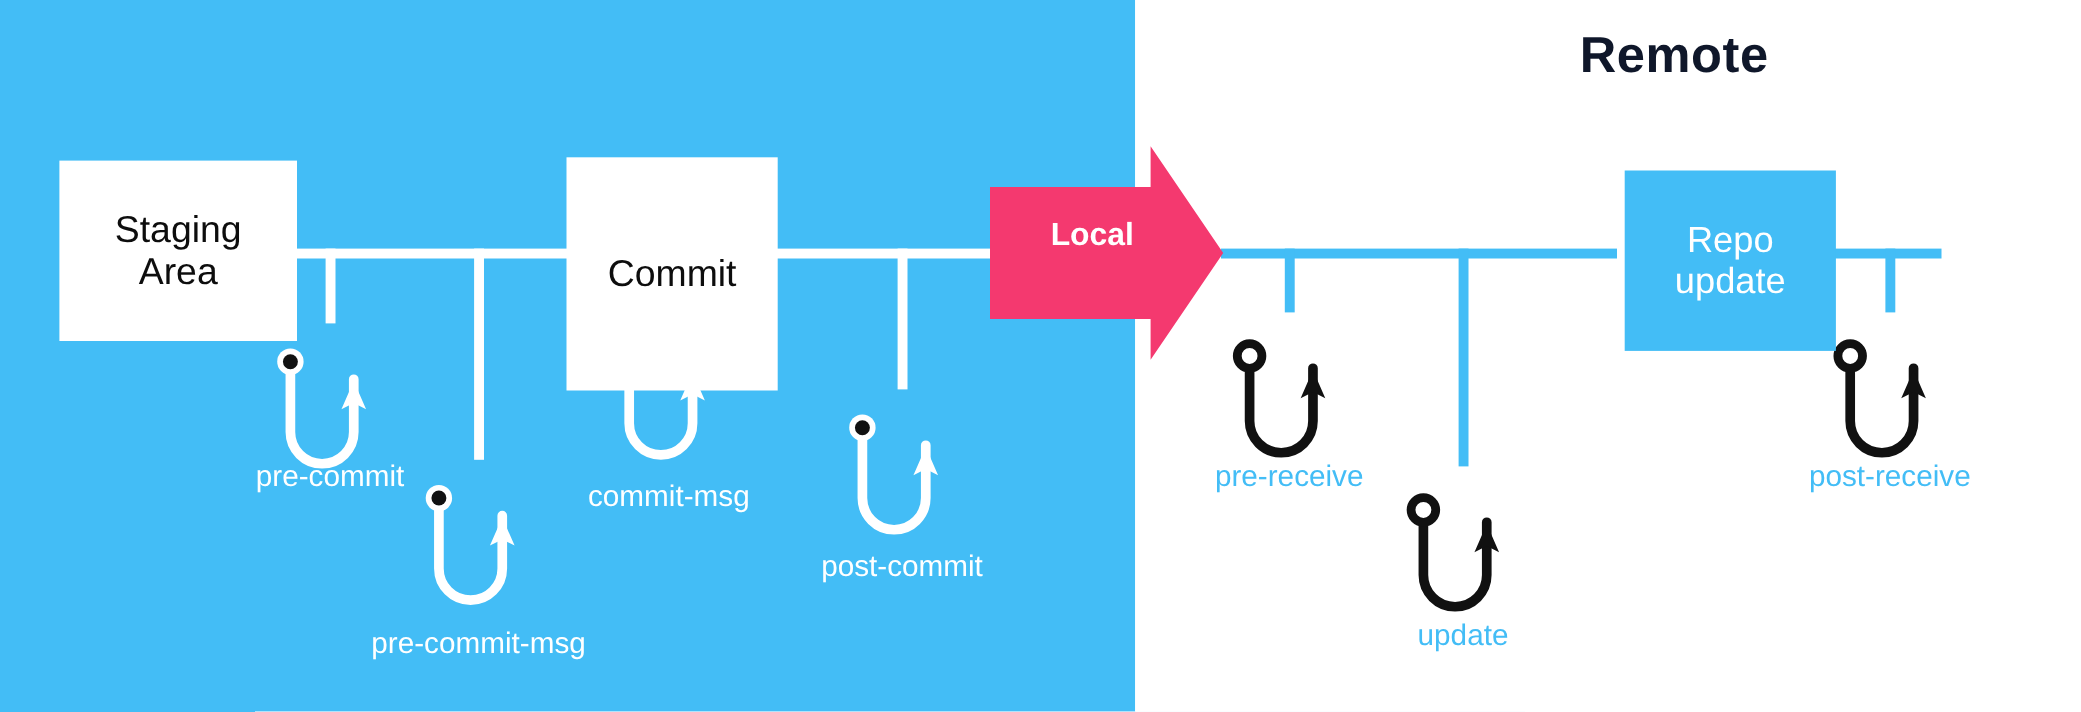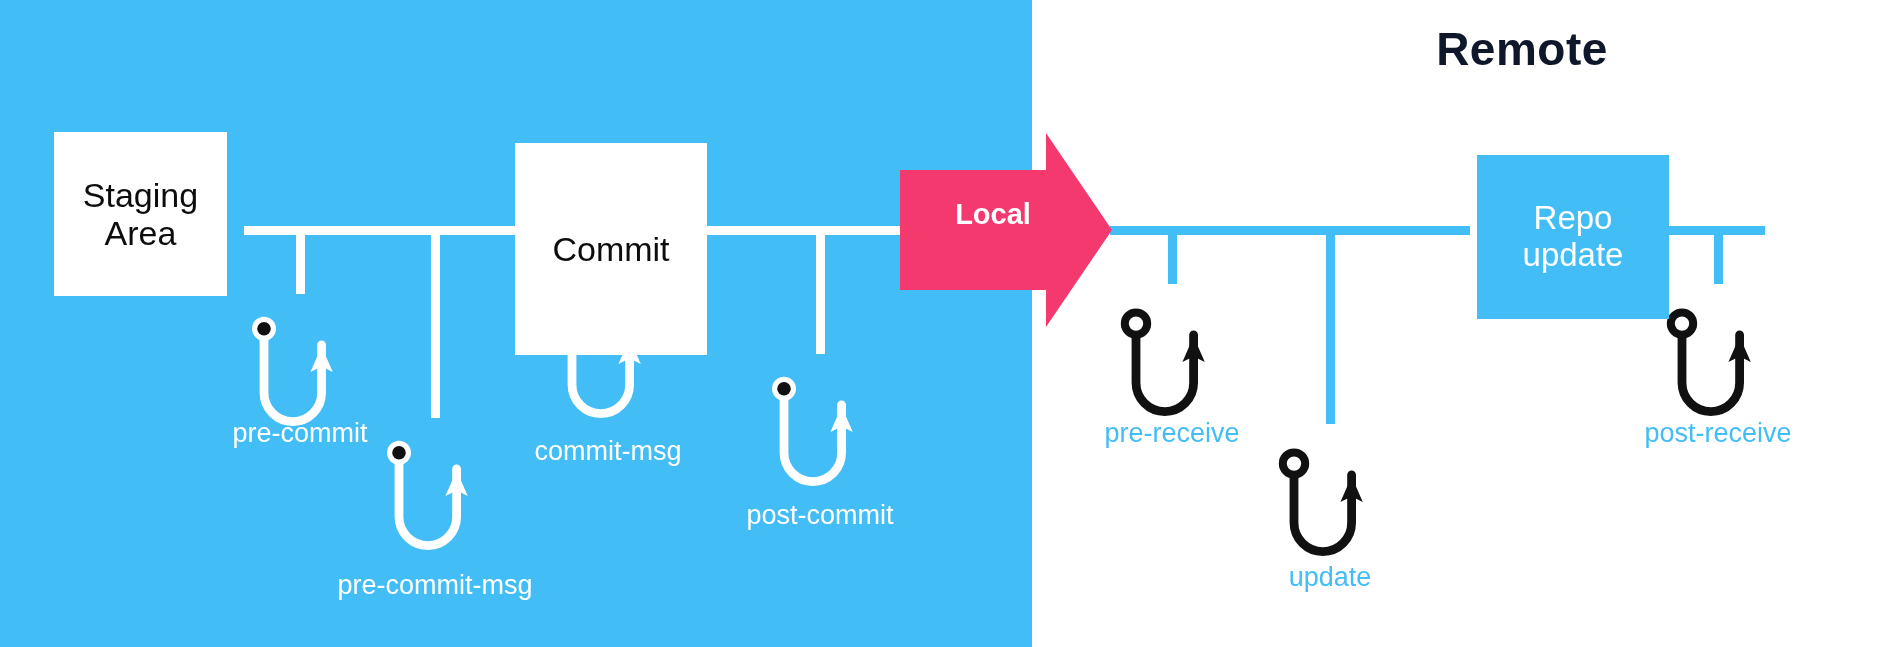--- a/index.html
+++ b/index.html
@@ -66,21 +66,21 @@
     background: #ffffff;
     color: #0d0d0d;
     font-size: 34px;
   }
   .node-blue {
     background: #43bdf6;
     color: #ffffff;
     font-size: 33px;
     margin-left: 12px;
   }
-  #box-staging { left: 54px;  top: 132px; width: 173px; height: 164px; }
+  #box-staging { left: 54px;  top: 146px; width: 216px; height: 164px; }
   #box-commit  { left: 515px; top: 143px; width: 192px; height: 212px; }
   #box-repo    { left: 1465px;top: 155px; width: 192px; height: 164px; }
 
   .hook-label {
     position: absolute;
     font-size: 27px;
     white-space: nowrap;
     transform: translateX(-50%);
   }
   .label-light { color: #ffffff; }

